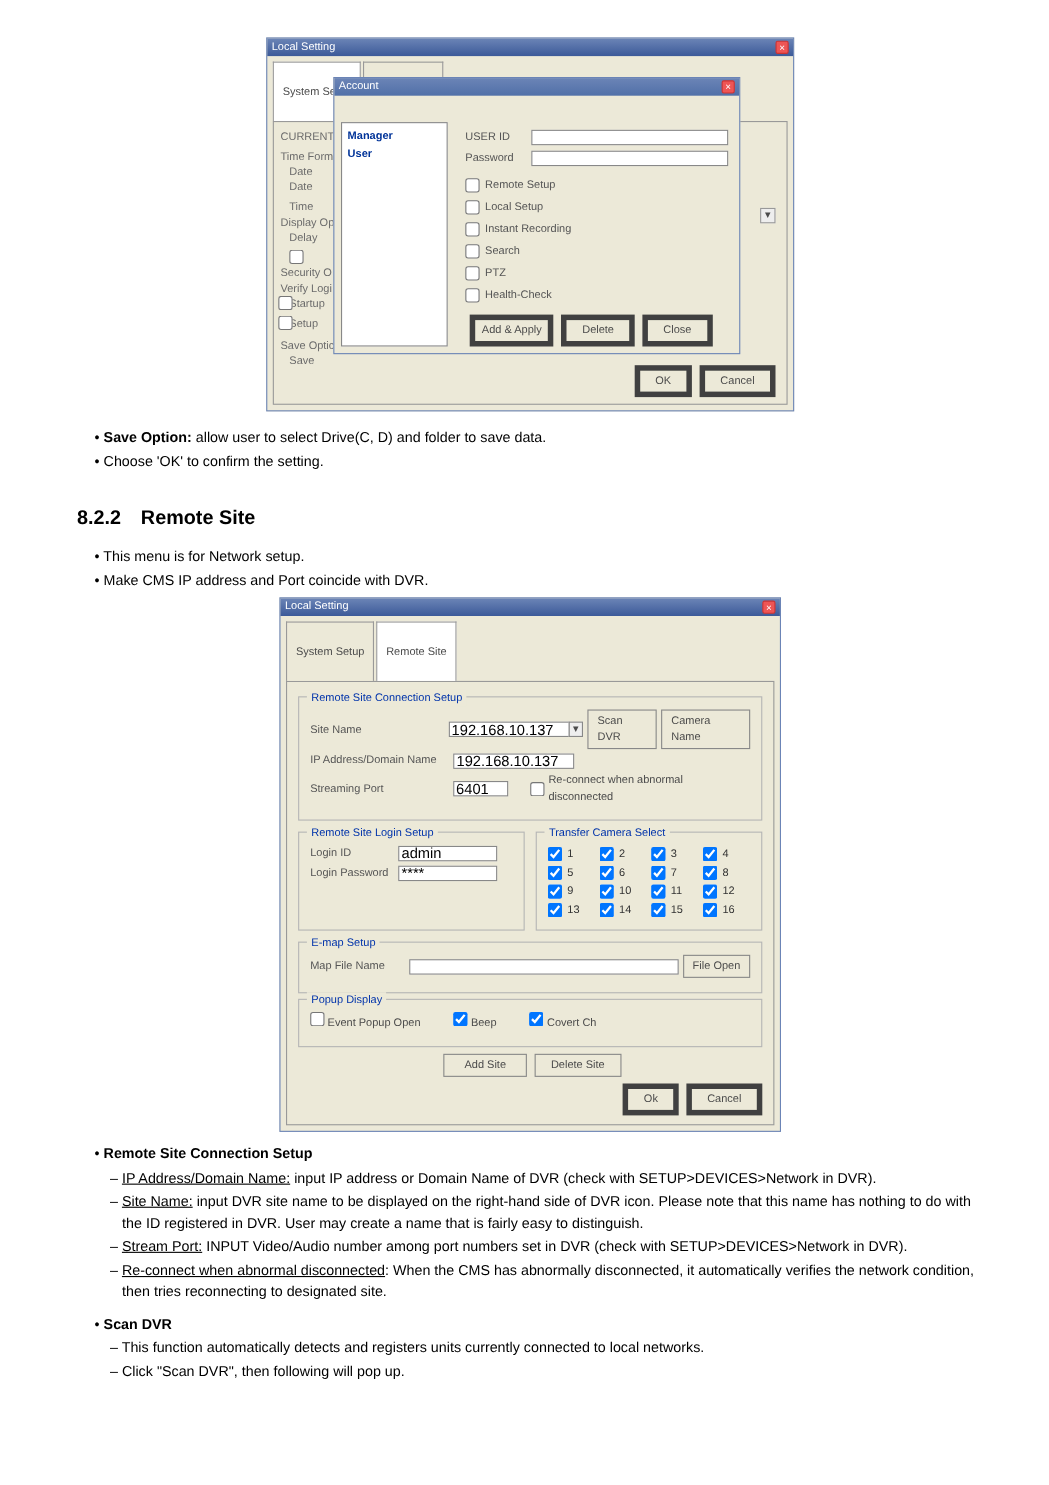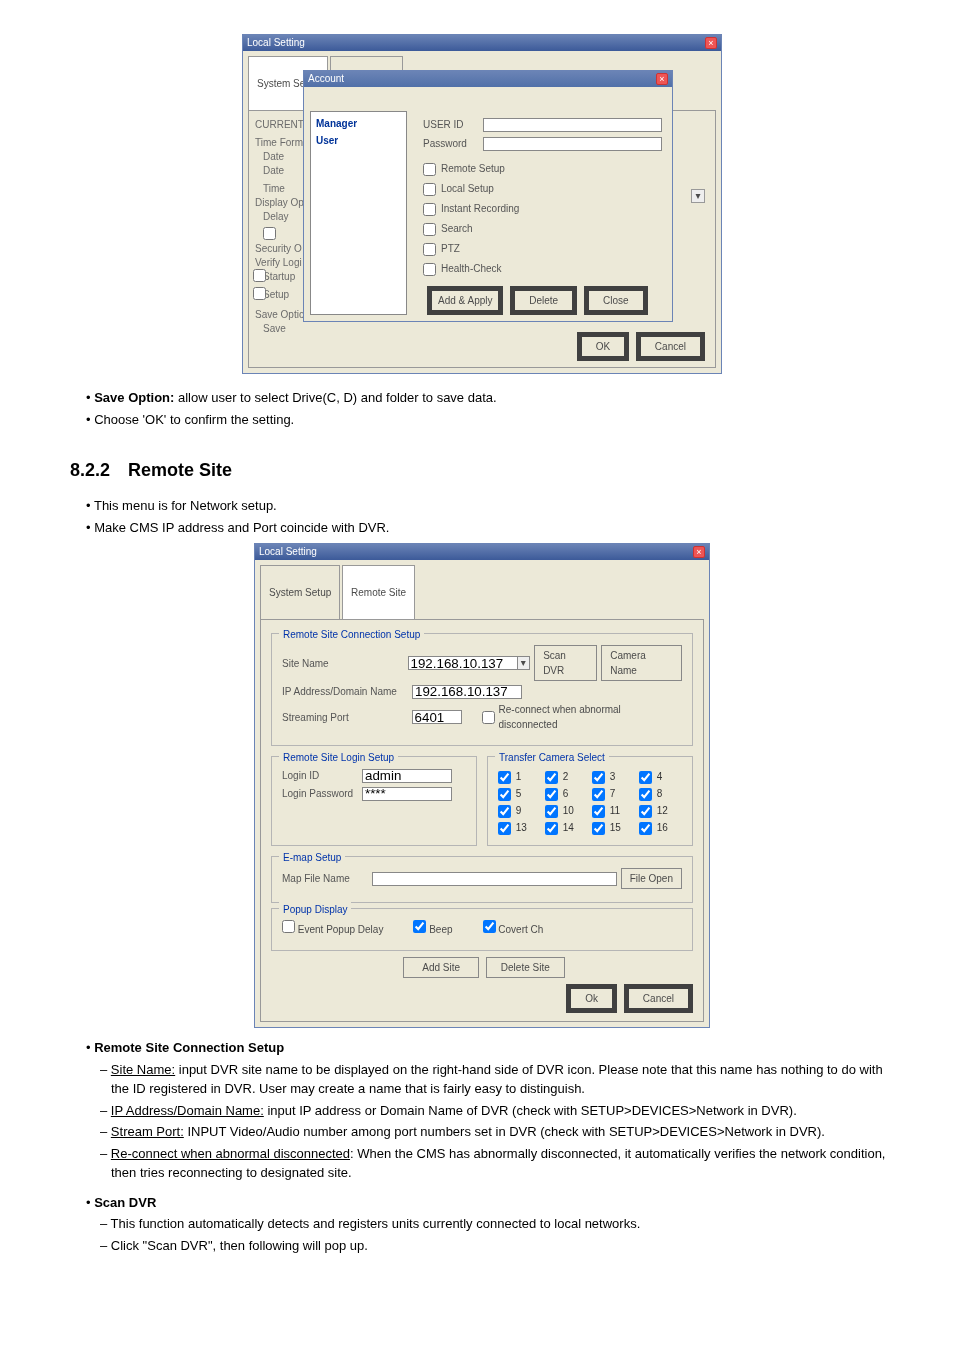--- a/index.html
+++ b/index.html
@@ -343,42 +343,42 @@
         <div class="frow">
           <span class="lab" style="width:90px;">Map File Name</span>
           <input class="tinput" style="flex: 1 1 0%;">
           <span class="small-btn">File Open</span>
         </div>
       </div>
 
       <div class="fieldset">
         <div class="legend">Popup Display</div>
         <div class="frow" style="gap:30px;">
-          <span><input type="checkbox" style=""> <span>Event Popup Delay</span></span>
+          <span><input type="checkbox" style=""> <span>Event Popup Open</span></span>
           <span><input type="checkbox" checked="" style=""> <span>Beep</span></span>
           <span><input type="checkbox" checked="" style=""> <span>Covert Ch</span></span>
         </div>
       </div>
 
       <div style="text-align:center; margin:6px 0;">
         <span class="small-btn" style="padding:2px 18px;">Add Site</span>
         <span class="small-btn" style="padding:2px 14px;">Delete Site</span>
       </div>
 
       <div class="rs-footer">
         <span class="win-btn">Ok</span>
         <span class="win-btn">Cancel</span>
       </div>
     </div>
   </div>
 </div>
 
 <div class="desc-block">
   <div class="desc-head">Remote Site Connection Setup</div>
+  <div class="sub"><span class="uline">IP Address/Domain Name:</span><span> input IP address or Domain Name of DVR (check with SETUP&gt;DEVICES&gt;Network in DVR).</span></div>
   <div class="sub"><span class="uline">Site Name:</span><span> input DVR site name to be displayed on the right-hand side of DVR icon. Please note that this name has nothing to do with the ID registered in DVR. User may create a name that is fairly easy to distinguish.</span></div>
-  <div class="sub"><span class="uline">IP Address/Domain Name:</span><span> input IP address or Domain Name of DVR (check with SETUP&gt;DEVICES&gt;Network in DVR).</span></div>
   <div class="sub"><span class="uline">Stream Port:</span><span> INPUT Video/Audio number among port numbers set in DVR (check with SETUP&gt;DEVICES&gt;Network in DVR).</span></div>
   <div class="sub"><span class="uline">Re-connect when abnormal disconnected</span><span>: When the CMS has abnormally disconnected, it automatically verifies the network condition, then tries reconnecting to designated site.</span></div>
 
   <div class="desc-head">Scan DVR</div>
   <div class="sub">This function automatically detects and registers units currently connected to local networks.</div>
   <div class="sub">Click "Scan DVR", then following will pop up.</div>
 </div>
 
 </body></html>

